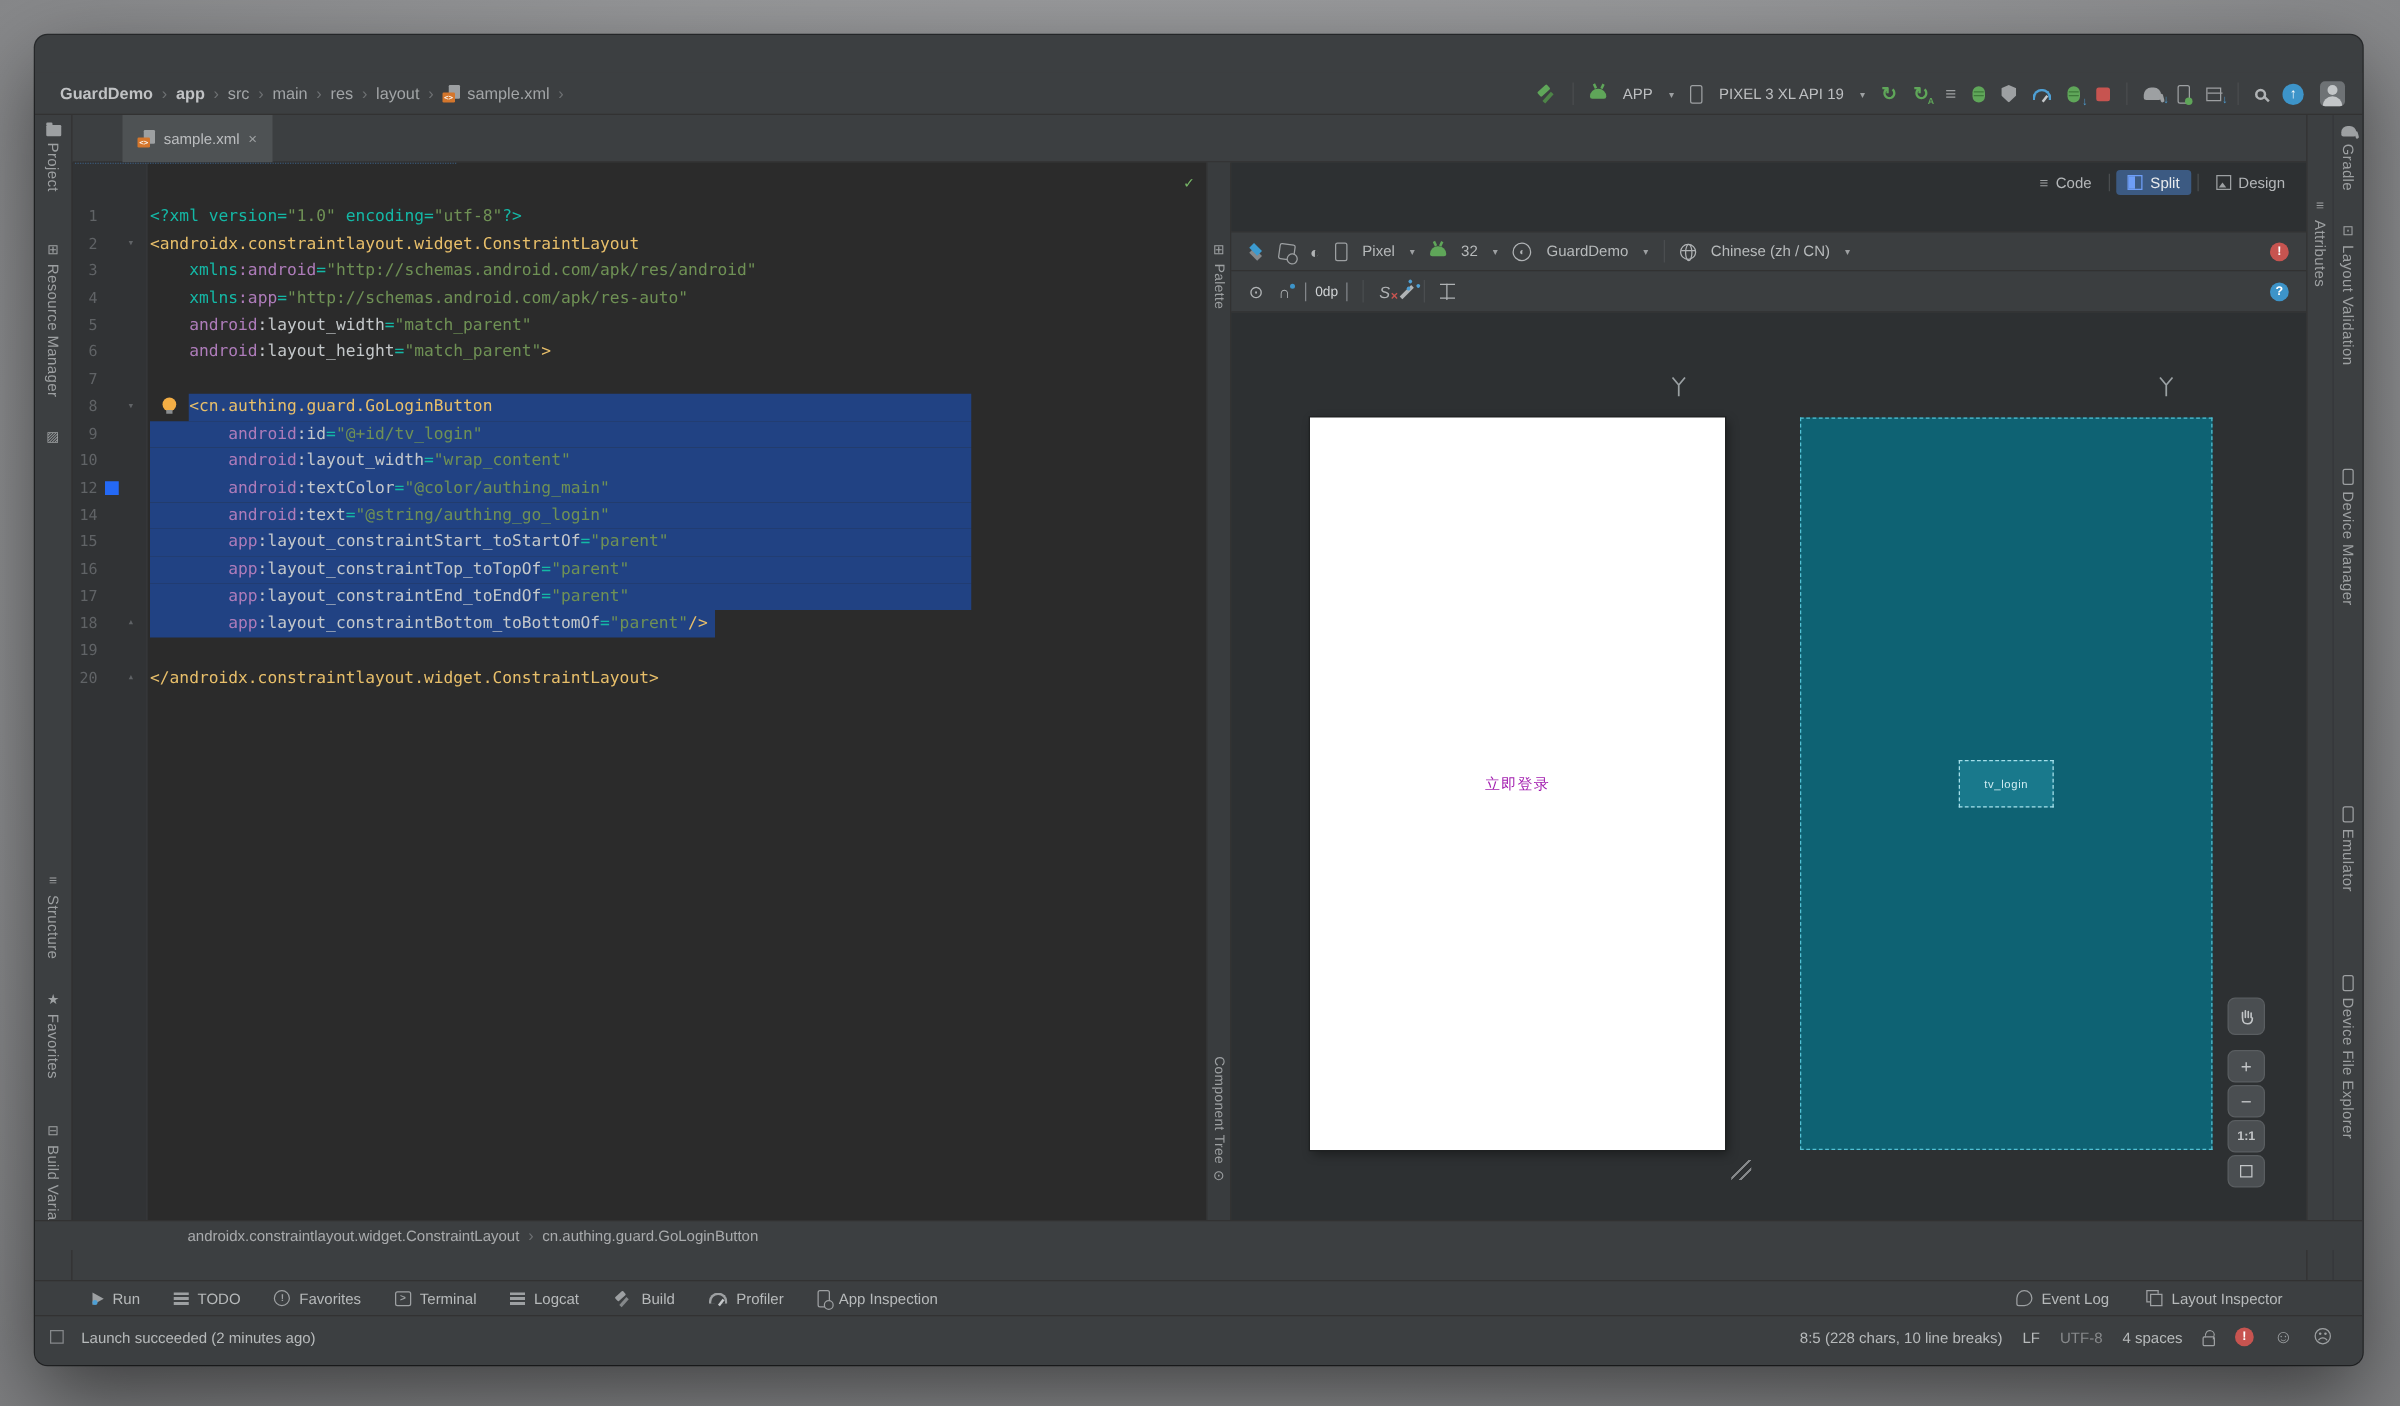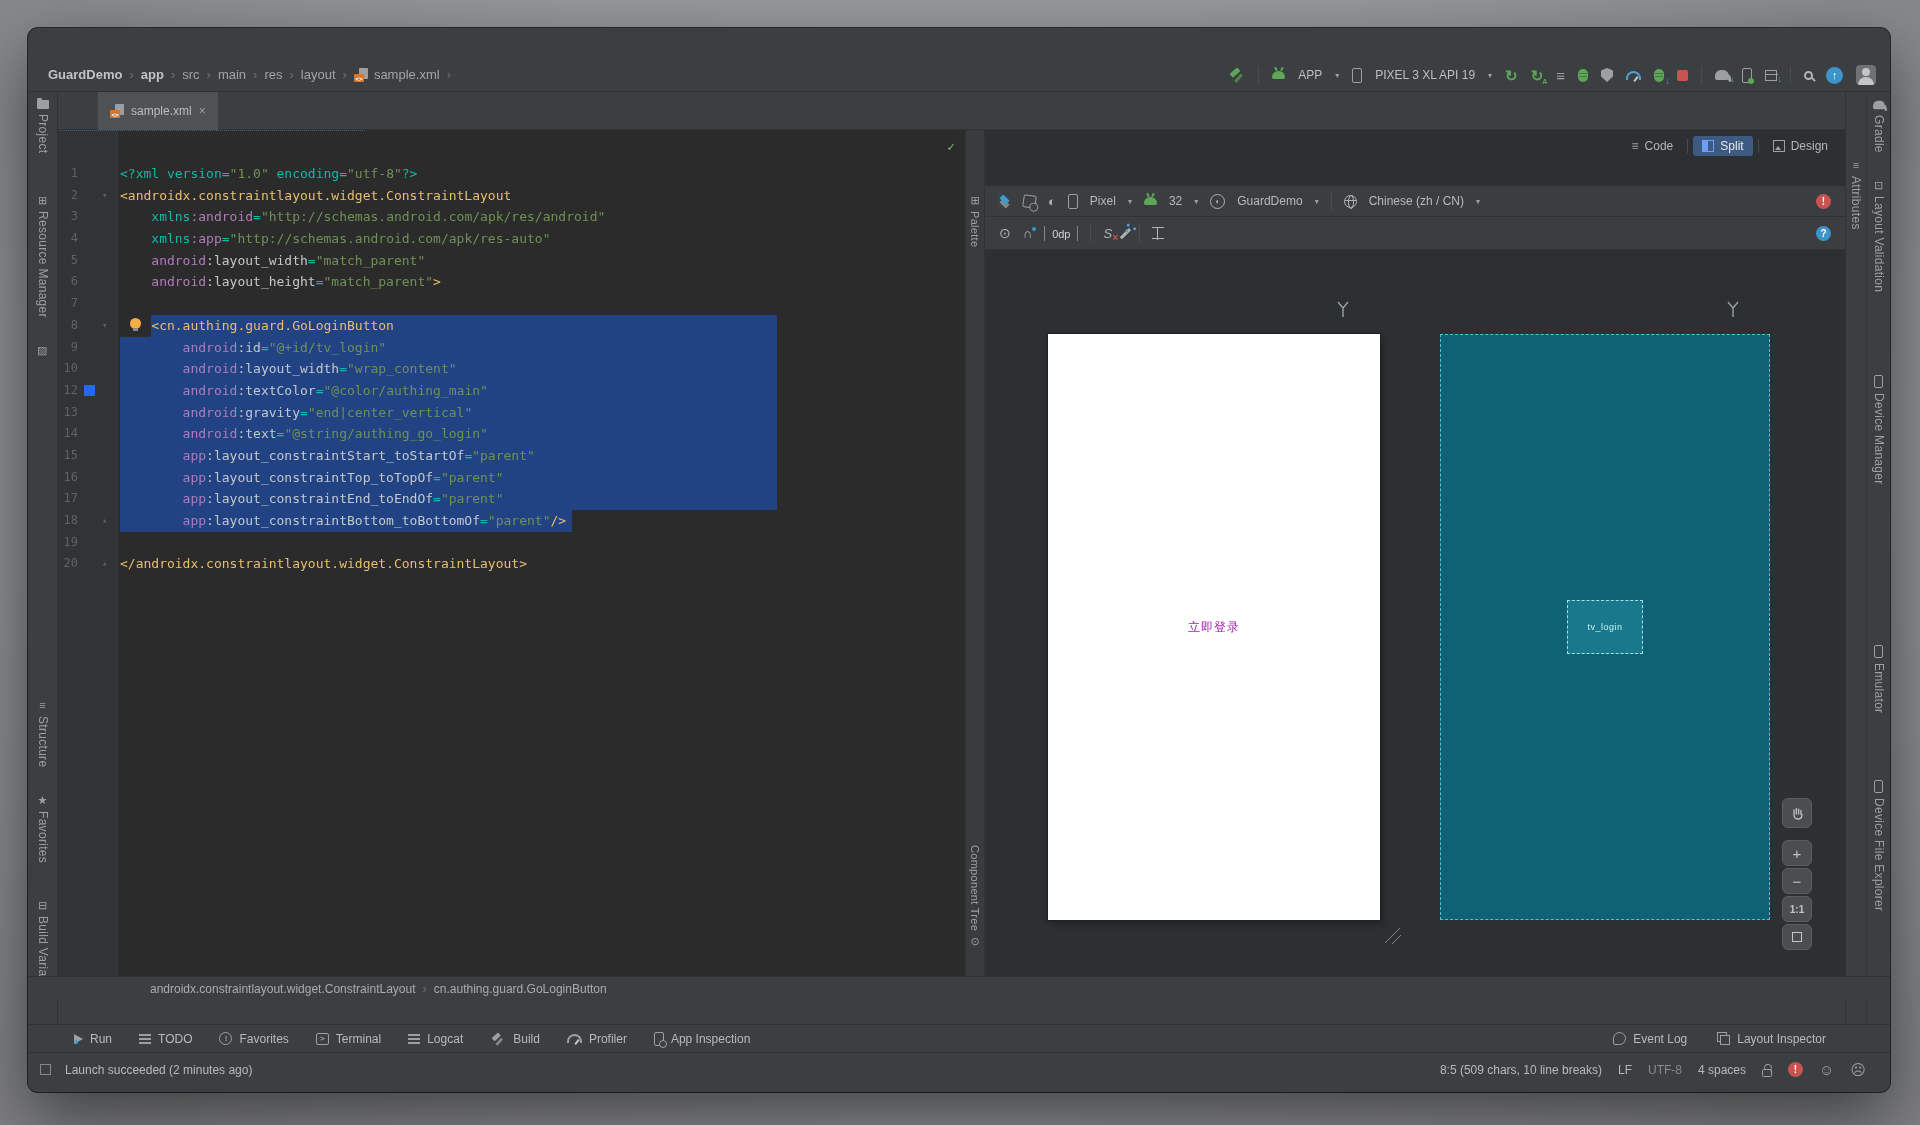--- a/index.html
+++ b/index.html
@@ -140,21 +140,21 @@
   .ibeam::after{content:"";position:absolute;left:5px;top:0;width:1.8px;height:13px;background:#b0b3b5}
   
   .canvas{position:absolute;left:0;right:0;top:120px;bottom:0}
   .antenna{position:absolute;width:16px;height:18px}
   .antenna svg{display:block}
   .phone-white{position:absolute;left:63px;top:84px;width:332px;height:586px;background:#fff;box-shadow:0 0 0 1px #1f2122,2px 3px 8px rgba(0,0,0,.4);
                display:flex;align-items:center;justify-content:center}
   .login-text{font-size:12px;color:#a21caf;letter-spacing:1px}
   .phone-bp{position:absolute;left:455px;top:84px;width:330px;height:586px;background:#0e6273;border:1px dashed #53c1d4;
             display:flex;align-items:center;justify-content:center}
-  .bp-box{width:76px;height:54px;background:#19798c;border:1px dashed #a5dfe9;display:flex;align-items:center;justify-content:center}
+  .bp-box{width:76px;height:38px;background:#19798c;border:1px dashed #a5dfe9;display:flex;align-items:center;justify-content:center}
   .bp-box span{font-size:9px;color:#cfedf2;letter-spacing:.5px}
   .grip{position:absolute;left:400px;top:678px;width:16px;height:16px;
         background:linear-gradient(135deg,transparent 44%,#85888a 44%,#85888a 50%,transparent 50%,transparent 69%,#85888a 69%,#85888a 75%,transparent 75%)}
   .zbtn{position:absolute;left:797px;width:30px;height:26px;background:#4a4e51;border:1px solid #5a5e61;border-radius:6px;
         color:#c2c5c7;display:flex;align-items:center;justify-content:center;font-size:15px}
   .zbtn.hand{top:548px;height:30px}
   .zbtn.zin{top:590px}.zbtn.zout{top:618px}
   .zbtn.ratio{top:646px;font-size:10px;font-weight:bold}
   .zbtn.fit{top:674px}
   .fitic{width:10px;height:10px;border:1.5px solid #c2c5c7}
@@ -324,25 +324,20 @@
             <span class="ct"><span class="tok-ns">        android</span><span class="tok-attr">:layout_width</span><span class="tok-pl">=</span><span class="tok-val">"wrap_content"</span></span>
           </div>
           <div class="cl">
             <div class="selbg" style="left: 62px; width: 657px;"></div>
             <span class="ln">12</span>
             <span class="swatch" style="background: rgb(36, 105, 246);"></span>
             <span class="ct"><span class="tok-ns">        android</span><span class="tok-attr">:textColor</span><span class="tok-pl">=</span><span class="tok-val">"@color/authing_main"</span></span>
           </div>
           <div class="cl">
             <div class="selbg" style="left: 62px; width: 657px;"></div>
-            <span class="ln">13</span>
-            <span class="ct"><span class="tok-ns">        android</span><span class="tok-attr">:gravity</span><span class="tok-pl">=</span><span class="tok-val">"end|center_vertical"</span></span>
-          </div>
-          <div class="cl">
-            <div class="selbg" style="left: 62px; width: 657px;"></div>
             <span class="ln">14</span>
             <span class="ct"><span class="tok-ns">        android</span><span class="tok-attr">:text</span><span class="tok-pl">=</span><span class="tok-val">"@string/authing_go_login"</span></span>
           </div>
           <div class="cl">
             <div class="selbg" style="left: 62px; width: 657px;"></div>
             <span class="ln">15</span>
             <span class="ct"><span class="tok-ns">        app</span><span class="tok-attr">:layout_constraintStart_toStartOf</span><span class="tok-pl">=</span><span class="tok-val">"parent"</span></span>
           </div>
           <div class="cl">
             <div class="selbg" style="left: 62px; width: 657px;"></div>
@@ -554,21 +549,21 @@
             <span class="ic lsq"></span>
             <span>Layout Inspector</span>
           </span>
         </span>
   </div>
 
   <div class="statusbar">
     <span class="minisq"></span>
     <span>Launch succeeded (2 minutes ago)</span>
     <div class="sb-right">
-      <span>8:5 (509 chars, 10 line breaks)</span>
+      <span>8:5 (228 chars, 10 line breaks)</span>
       <span>LF</span>
       <span class="dim">UTF-8</span>
       <span>4 spaces</span>
       <span class="ic lockic"></span>
       <span class="errdot">!</span>
       <span class="face">☺</span>
       <span class="face">☹</span>
     </div>
   </div>
 

